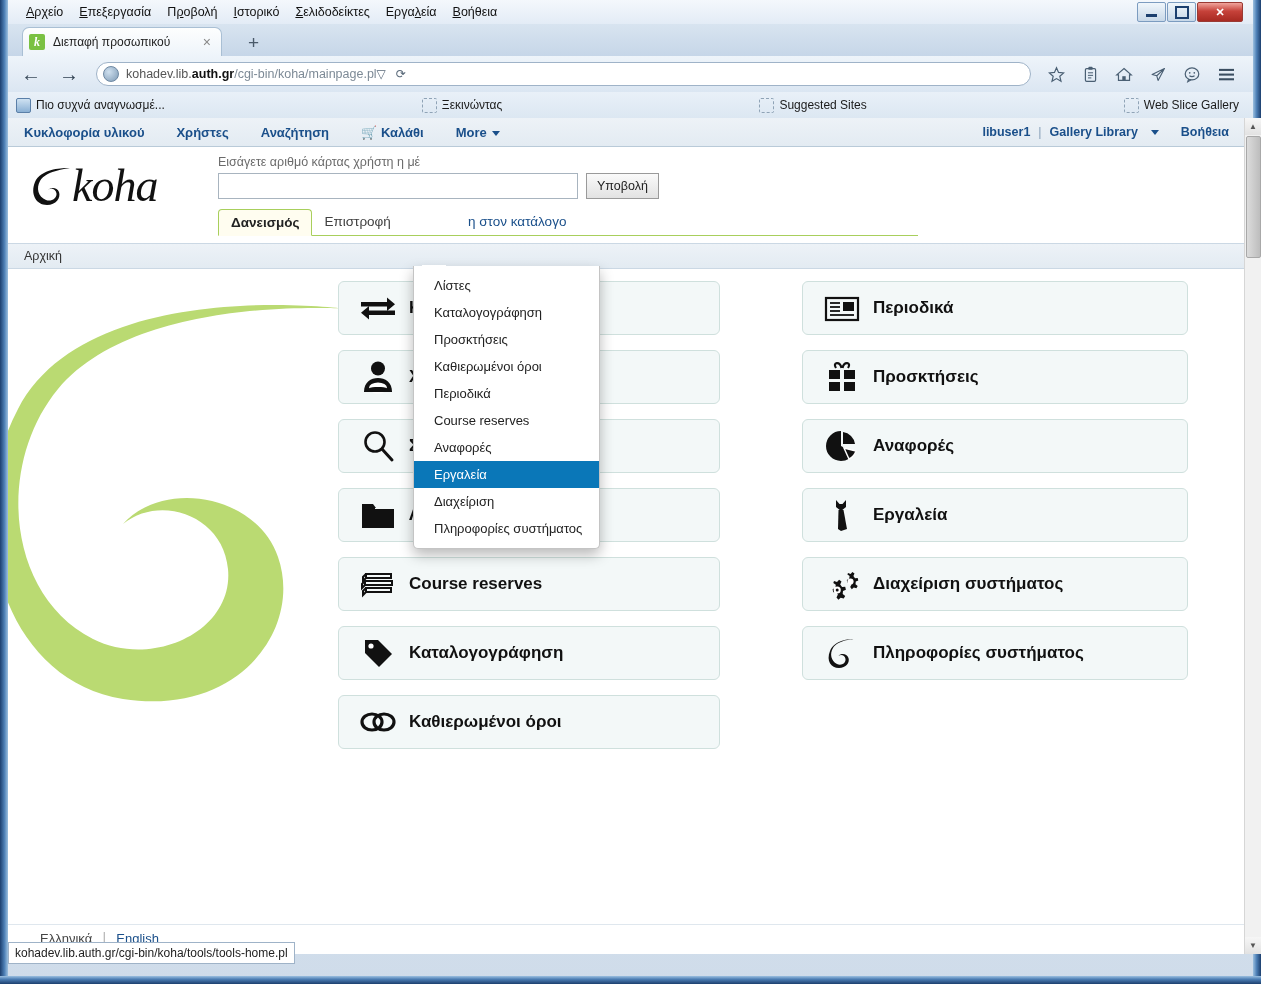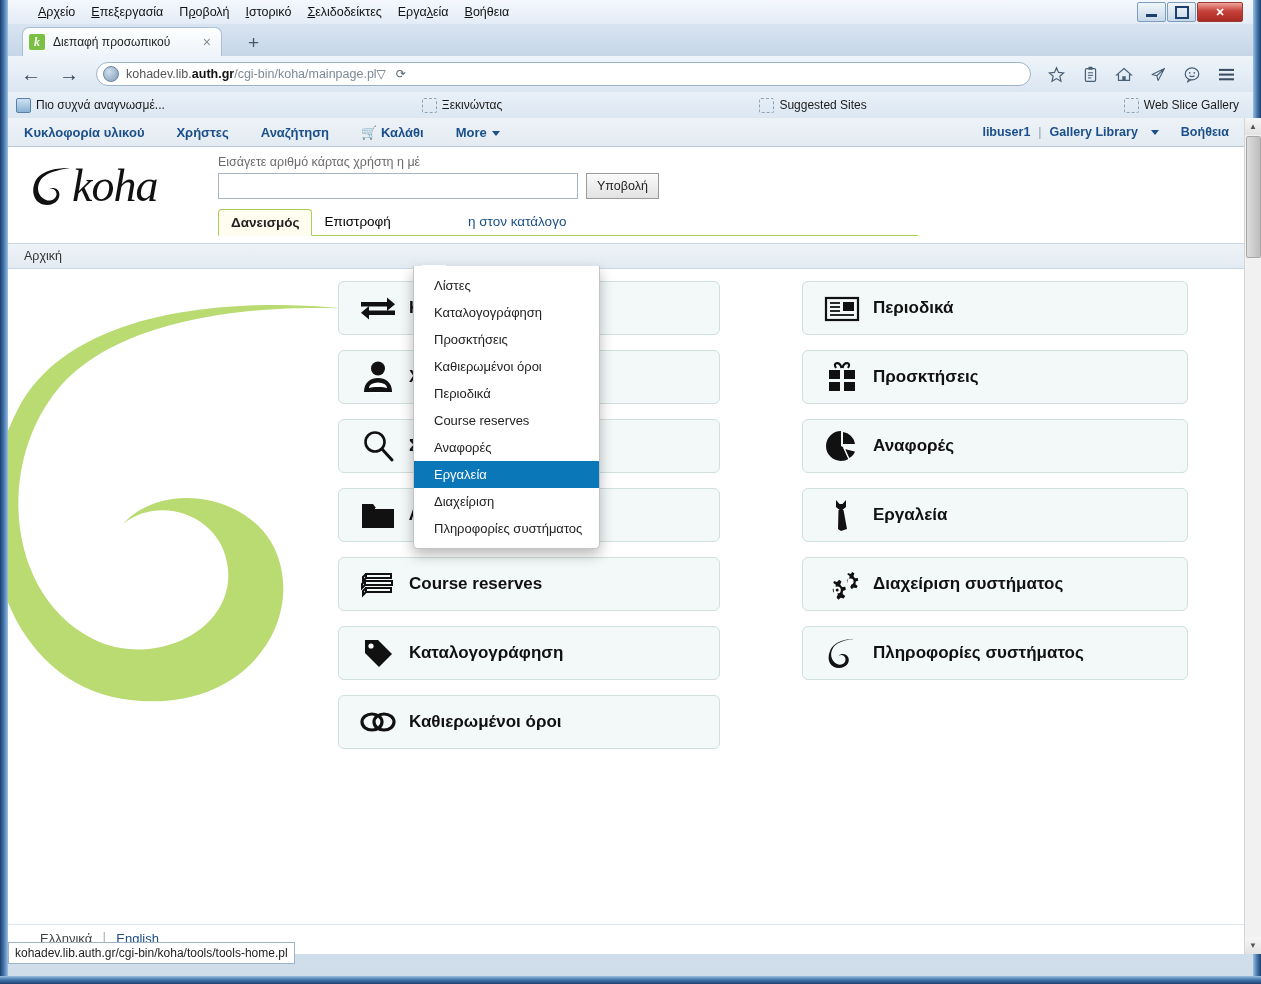--- a/index.html
+++ b/index.html
@@ -17,21 +17,21 @@
   #winframe-left{position:absolute;left:0;top:0;width:8px;height:984px;
     background:linear-gradient(90deg,#1c3f6e,#4d7fb5 55%,#9cc0e0);}
   #winframe-right{position:absolute;right:0;top:0;width:8px;height:984px;
     background:linear-gradient(270deg,#1c3f6e,#4d7fb5 55%,#9cc0e0);}
   #winframe-bottom{position:absolute;left:0;bottom:0;width:1261px;height:8px;
     background:linear-gradient(0deg,#1c3f6e,#4d7fb5 60%,#9cc0e0);}
 
   
   #menubar{position:absolute;left:8px;top:0;width:1245px;height:24px;
     background:linear-gradient(180deg,#f4f8fc,#e3ecf6);
-    display:flex;align-items:center;padding-left:22px;box-sizing:border-box;}
+    display:flex;align-items:center;padding-left:10px;box-sizing:border-box;}
   .menu-item{font-size:12.5px;color:#111;padding:3px 8px;white-space:nowrap;cursor:default;}
   .menu-item u{text-decoration:underline;}
 
   
   #winbuttons{position:absolute;right:10px;top:2px;display:flex;align-items:center;height:20px;}
   .winbtn{width:27px;height:18px;margin-left:1px;border:1px solid #7c9cc0;border-radius:2px;
     background:linear-gradient(180deg,#f0f6fb,#c8d8e8);display:flex;align-items:center;justify-content:center;
     font-size:11px;color:#13395f;}
   .winbtn.close{width:44px;border:1px solid #9a3a34;
     background:linear-gradient(180deg,#f0a49c,#c6423a 45%,#a82a22);color:#fff;font-weight:bold;}
@@ -100,21 +100,21 @@
   #logo .wordmark{font-family:"Liberation Serif",serif;font-style:italic;font-size:46px;color:#111;
     line-height:1;margin-left:-2px;letter-spacing:-1px;}
   #searchbox{position:absolute;left:210px;top:8px;width:480px;}
   #searchlabel{font-size:12.5px;color:#6b6b6b;margin-bottom:4px;}
   #searchrow{display:flex;align-items:flex-start;}
   #ccinput{width:360px;height:26px;border:1px solid #a8b4bf;background:#fff;box-sizing:border-box;}
   #ccsubmit{margin-left:8px;height:26px;padding:0 10px;border:1px solid #9a9a9a;
     background:linear-gradient(180deg,#fafafa,#e2e2e2);font-size:12.5px;color:#222;font-family:"Liberation Sans",sans-serif;}
   #tabsrow{position:absolute;left:210px;top:62px;width:700px;display:flex;align-items:flex-start;
     border-bottom:1px solid #a8cf5c;}
-  .ktab{font-size:13.5px;padding:5px 12px;color:#000000;cursor:pointer;}
+  .ktab{font-size:13.5px;padding:5px 12px;color:#404040;cursor:pointer;}
   .ktab.active{font-weight:bold;color:#222;background:#fffdf0;
     border:1px solid #a8cf5c;border-bottom:1px solid #fffdf0;border-radius:4px 4px 0 0;margin-bottom:-1px;}
   #catlink{position:absolute;left:460px;top:67px;font-size:13.5px;color:#1a4f8a;}
 
   
   #breadcrumb{height:24px;background:linear-gradient(180deg,#edf2f7,#e3ebf2);
     border-top:1px solid #cbd8e4;border-bottom:1px solid #cbd8e4;display:flex;align-items:center;padding-left:16px;}
   #breadcrumb span{font-size:12.5px;color:#333;}
 
   

